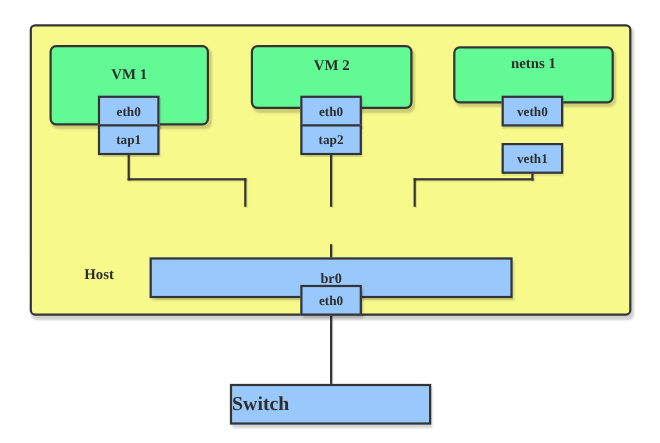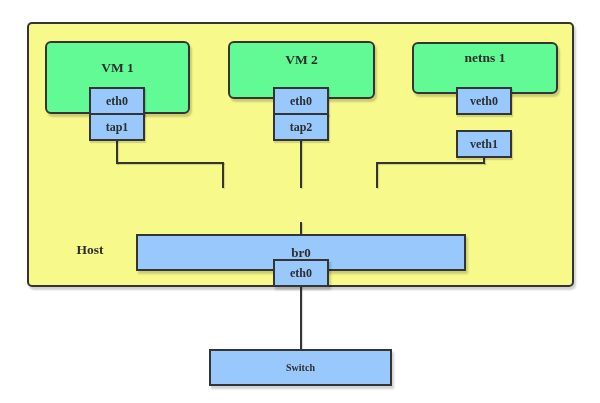--- a/index.html
+++ b/index.html
@@ -67,22 +67,22 @@
   }
   .host-nic{
     left:273px;top:259px;width:56px;height:28px;
     background:var(--node-fill);
     display:flex;justify-content:center;align-items:center;
     font-size:12px;
   }
   .switch{
     left:209px;top:349px;width:183px;height:37px;
     background:var(--node-fill);
-    display:flex;justify-content:center;align-items:center;
-    font-size:10px;
+    display:flex;justify-content:flex-start;align-items:center;
+    font-size:18px;
   }
   .line{
     position:absolute;
     background:var(--stroke);
     box-shadow:1px 1px 1px rgba(0,0,0,0.15);
   }
   .lv{width:2px;}
   .lh{height:2px;}
   .l-tap1-v1{left:116px;top:140px;height:24px;}
   .l-tap1-h {left:116px;top:162px;width:108px;}

